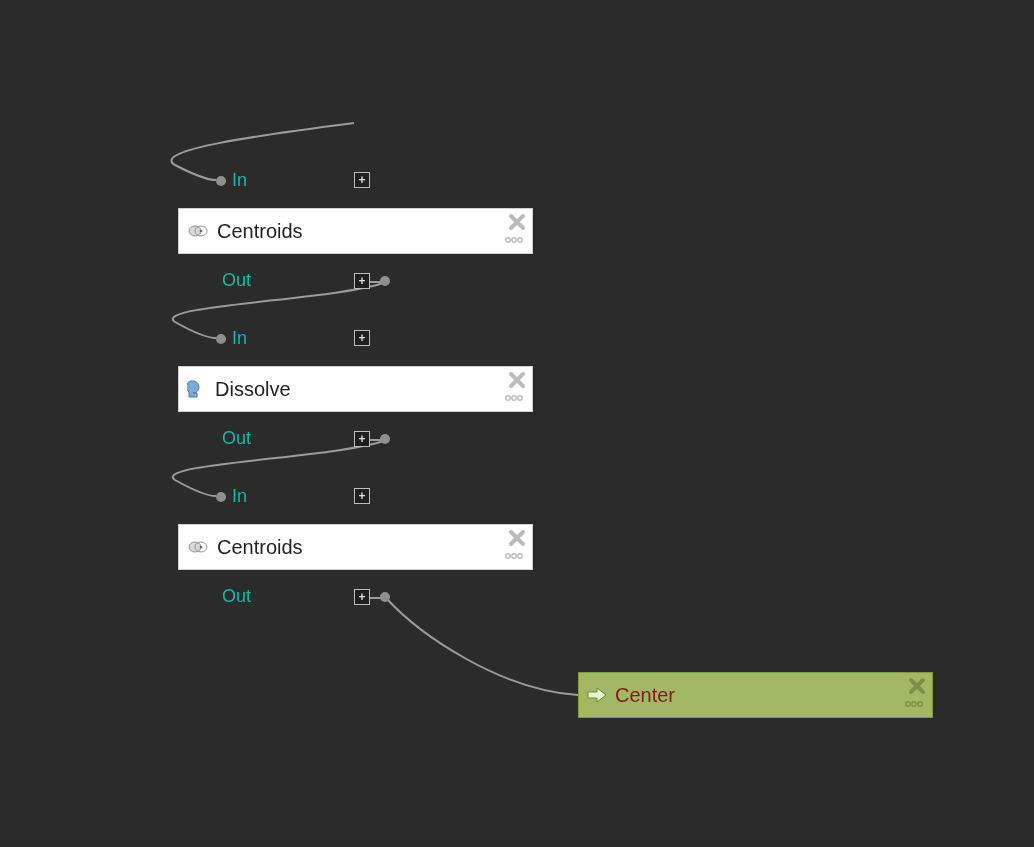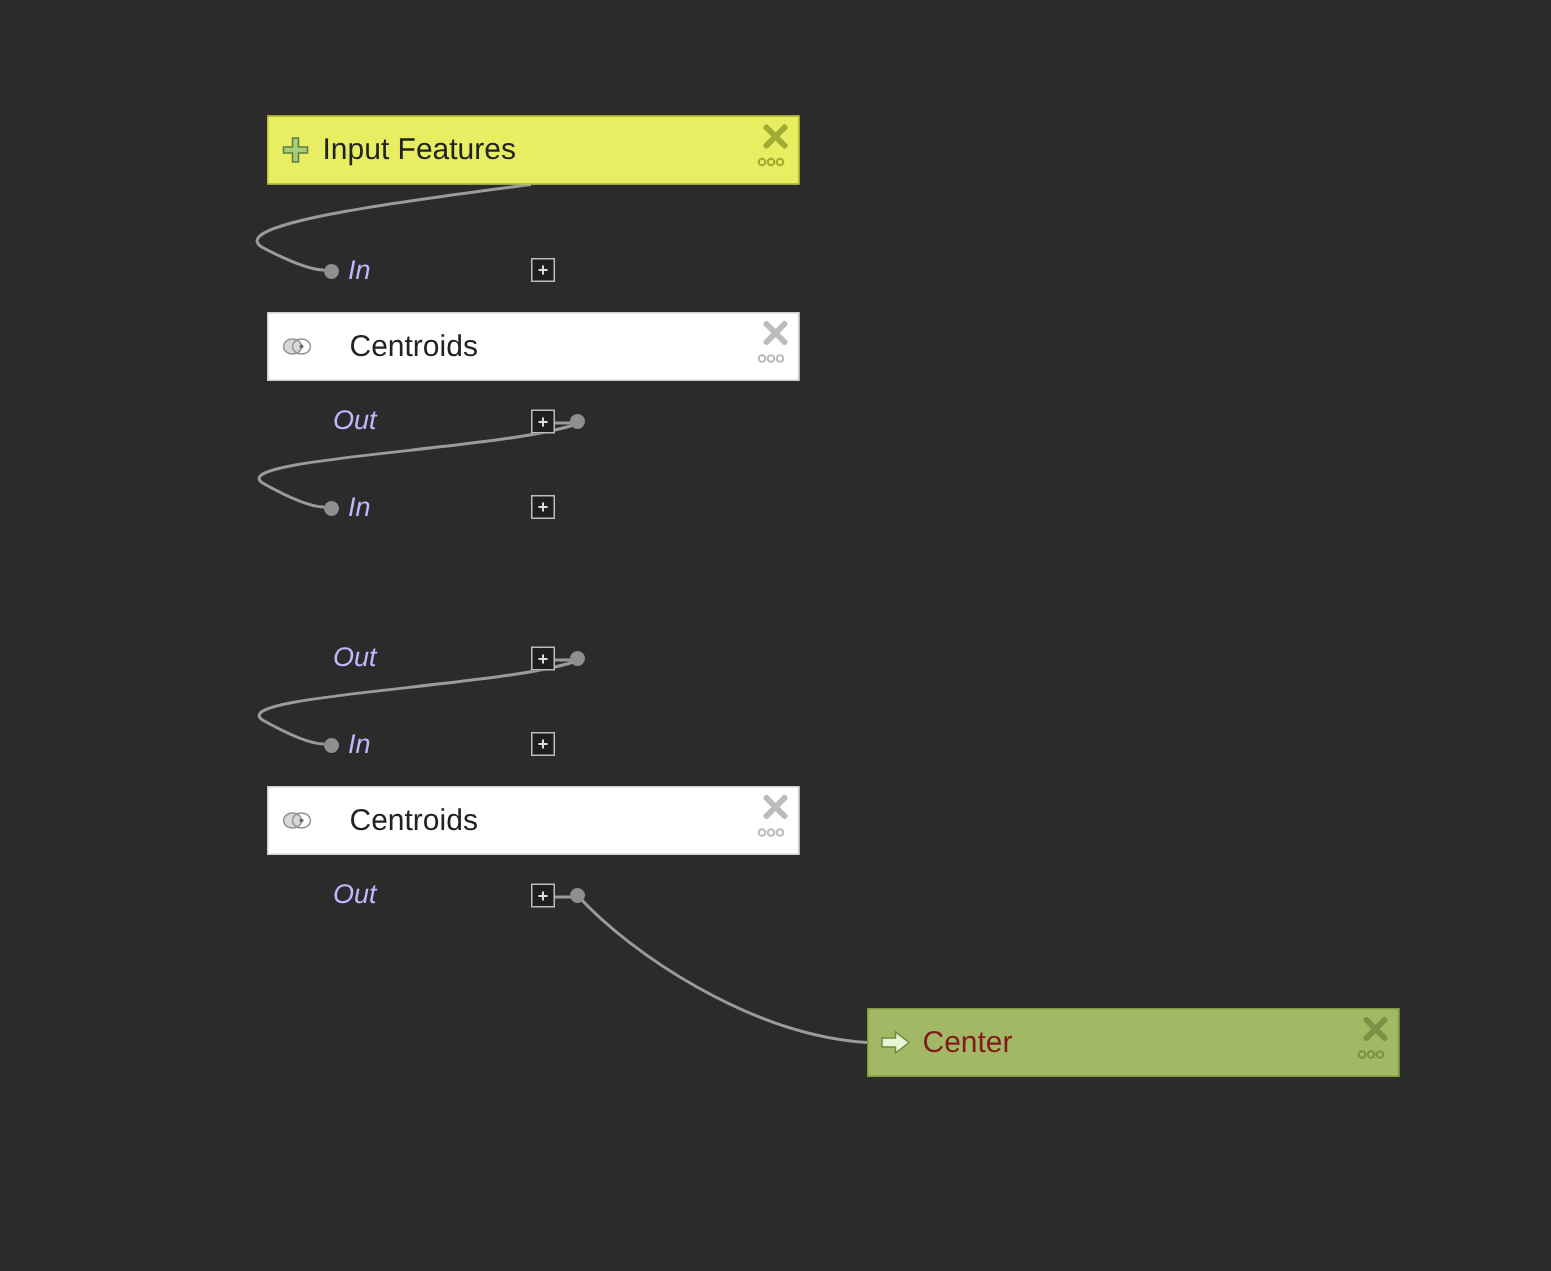--- a/index.html
+++ b/index.html
@@ -36,21 +36,20 @@
     font-size: 20px;
     color: #222;
   }
   .node.input {
     background: #e7ee61;
     border: 1px solid #b6bf34;
   }
   .node.algo {
     background: #ffffff;
     border: 1px solid #cfcfcf;
-    gap: 16px;
   }
   .node.output {
     background: #a2b864;
     border: 1px solid #7e9a3f;
     color: #7f1d1d;
   }
   .node .title {
     margin-left: 8px;
   }
   .node .close {
@@ -74,21 +73,21 @@
     font-size: 18px;
     color: #9a9a9a;
   }
   .port-row .dot {
     width: 10px; height: 10px;
     border-radius: 50%;
     background: #8f8f8f;
     display: inline-block;
     margin: 0 6px;
   }
-  .port-row .label { color: #c4b5fd; font-style: italic; }
+  .port-row .label { color: #14b8a6; }
   .port-row .plusbox {
     width: 14px; height: 14px;
     background: #1f1f1f;
     border: 1px solid #bdbdbd;
     display: inline-flex;
     align-items: center;
     justify-content: center;
     color: #ddd;
     font-size: 12px;
     font-weight: bold;
@@ -133,40 +132,20 @@
   </svg>
 
   <div class="port-row" style="left:210px; top:170px;">
     <span class="dot"></span>
     <span class="label">In</span>
   </div>
   <div class="port-row" style="left:350px; top:172px;">
     <span class="plusbox">+</span>
   </div>
 
-  <div class="node input" style="left:178px; top:77px;">
-    <span class="icon">
-      <svg width="20" height="20" viewBox="0 0 20 20">
-        <path d="M8 2 h4 v6 h6 v4 h-6 v6 h-4 v-6 h-6 v-4 h6 z" fill="#a9cb7a" stroke="#5f7c3f" stroke-width="1"></path>
-      </svg>
-    </span>
-    <span class="title">Input Features</span>
-    <span class="close">
-      <svg width="18" height="18" viewBox="0 0 18 18">
-          <path d="M3 3 L15 15 M15 3 L3 15" stroke="#a3ab34" stroke-width="4" stroke-linecap="round"></path>
-        </svg>
-    </span>
-    <span class="handle">
-      <svg width="20" height="8" viewBox="0 0 20 8">
-          <circle cx="4" cy="4" r="2.2" fill="none" stroke="#a3ab34" stroke-width="1.4"></circle>
-          <circle cx="10" cy="4" r="2.2" fill="none" stroke="#a3ab34" stroke-width="1.4"></circle>
-          <circle cx="16" cy="4" r="2.2" fill="none" stroke="#a3ab34" stroke-width="1.4"></circle>
-        </svg>
-    </span>
-  </div>
 
   <div class="node algo" style="left:178px; top:208px;">
     <span class="icon">
       <svg width="22" height="16" viewBox="0 0 22 16">
         <ellipse cx="8" cy="8" rx="6" ry="5" fill="#d8d8d8" stroke="#949494" stroke-width="1"></ellipse>
         <ellipse cx="14" cy="8" rx="6" ry="5" fill="none" stroke="#949494" stroke-width="1"></ellipse>
         <circle cx="14" cy="8" r="1.3" fill="#6a6a6a"></circle>
       </svg>
     </span>
     <span class="title">Centroids</span>
@@ -192,20 +171,40 @@
   </div>
 
   <div class="port-row" style="left:210px; top:328px;">
     <span class="dot"></span>
     <span class="label">In</span>
   </div>
   <div class="port-row" style="left:350px; top:330px;">
     <span class="plusbox">+</span>
   </div>
 
+  <div class="node algo" style="left:178px; top:366px;">
+    <span class="icon">
+      <svg width="20" height="20" viewBox="0 0 20 20">
+        <path d="M6 2 a6 6 0 0 1 0 12 h4 v4 h-8 v-5 a6 6 0 0 1 4 -11 z" fill="#7da9d6" stroke="#4d7aa8" stroke-width="1"></path>
+      </svg>
+    </span>
+    <span class="title">Dissolve</span>
+    <span class="close">
+      <svg width="18" height="18" viewBox="0 0 18 18">
+          <path d="M3 3 L15 15 M15 3 L3 15" stroke="#bcbcbc" stroke-width="4" stroke-linecap="round"></path>
+        </svg>
+    </span>
+    <span class="handle">
+      <svg width="20" height="8" viewBox="0 0 20 8">
+          <circle cx="4" cy="4" r="2.2" fill="none" stroke="#bcbcbc" stroke-width="1.4"></circle>
+          <circle cx="10" cy="4" r="2.2" fill="none" stroke="#bcbcbc" stroke-width="1.4"></circle>
+          <circle cx="16" cy="4" r="2.2" fill="none" stroke="#bcbcbc" stroke-width="1.4"></circle>
+        </svg>
+    </span>
+  </div>
   <div class="port-row" style="left:222px; top:428px;">
     <span class="label">Out</span>
   </div>
   <div class="port-row" style="left:350px; top:431px;">
     <span class="plusbox">+</span>
     <span class="dot"></span>
   </div>
 
   <div class="port-row" style="left:210px; top:486px;">
     <span class="dot"></span>

